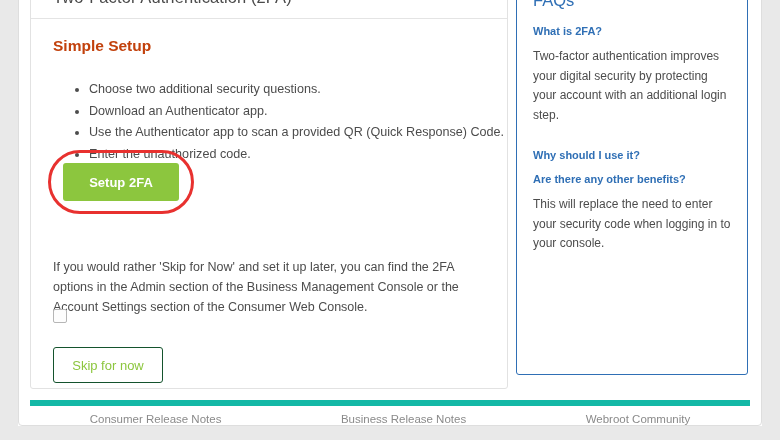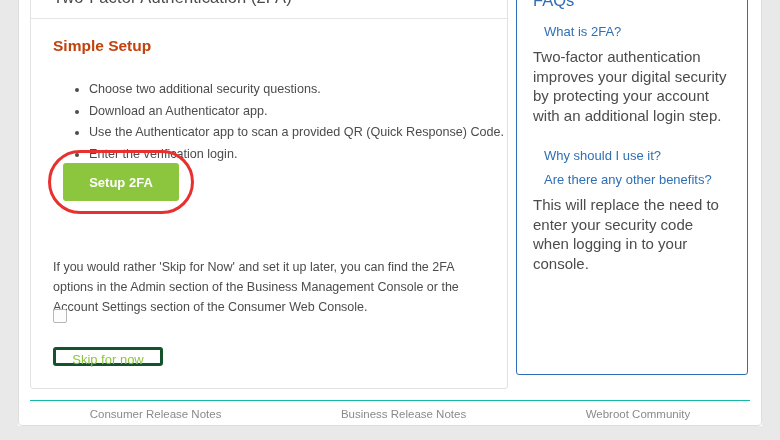--- a/index.html
+++ b/index.html
@@ -163,23 +163,23 @@
   .checkbox-row .lbl {
     font-size: 12.5px;
     color: #4c4c4c;
   }
 
   .skip-btn {
     position: absolute;
     left: 22px;
     top: 386px;
     width: 110px;
-    height: 19px;
-    background: #ffffff;
-    border: 3px solid #14532d;
+    height: 36px;
+    background: #ffffff;
+    border: 1px solid #14532d;
     border-radius: 3px;
     color: #8cc63e;
     font-size: 13px;
     font-family: "Liberation Sans", sans-serif;
     cursor: pointer;
     padding: 2px;
   }
 
   
   .faq-card {
@@ -201,41 +201,41 @@
     color: #2f6fb5;
     font-weight: normal;
   }
   .faq-list {
     position: absolute;
     left: 16px;
     top: 62px;
     width: 200px;
   }
   .faq-q {
-    font-size: 13px;
+    font-size: 11px;
     color: #2f6fb5;
-    font-weight: normal;
-    margin: 0 0 7px 11px;
+    font-weight: bold;
+    margin: 0 0 7px 0;
     line-height: 17px;
   }
   .faq-a {
-    font-size: 15px;
+    font-size: 12px;
     color: #4c4c4c;
     line-height: 19.5px;
     margin: 0 0 22px 0;
   }
 
   
   .footer {
     position: absolute;
     left: 12px;
     top: 440px;
     width: 720px;
     height: 25px;
-    border-top: 1px solid #14b8a6;
+    border-top: 6px solid #14b8a6;
   }
   .footer-links {
     position: absolute;
     left: 0;
     top: 0;
     width: 720px;
     display: flex;
     justify-content: space-around;
     align-items: center;
     height: 25px;
@@ -276,21 +276,21 @@
     <div class="main-card">
       <div class="card-title">Two-Factor Authentication (2FA)</div>
       <div class="card-divider"></div>
 
       <div class="setup-heading">Simple Setup</div>
 
       <ul class="steps">
         <li>Choose two additional security questions.</li>
         <li>Download an Authenticator app.</li>
         <li>Use the Authenticator app to scan a provided QR (Quick Response) Code.</li>
-        <li>Enter the verification login.</li>
+        <li>Enter the unauthorized code.</li>
       </ul>
 
       <div class="setup-btn-wrap">
         <button class="setup-btn">Setup 2FA</button>
         <div class="highlight-ring"></div>
       </div>
 
       <div class="note-text">If you would rather 'Skip for Now' and set it up later, you can find the 2FA options in the Admin section of the Business Management Console or the Account Settings section of the Consumer Web Console.</div>
 
       <div class="checkbox-row">

